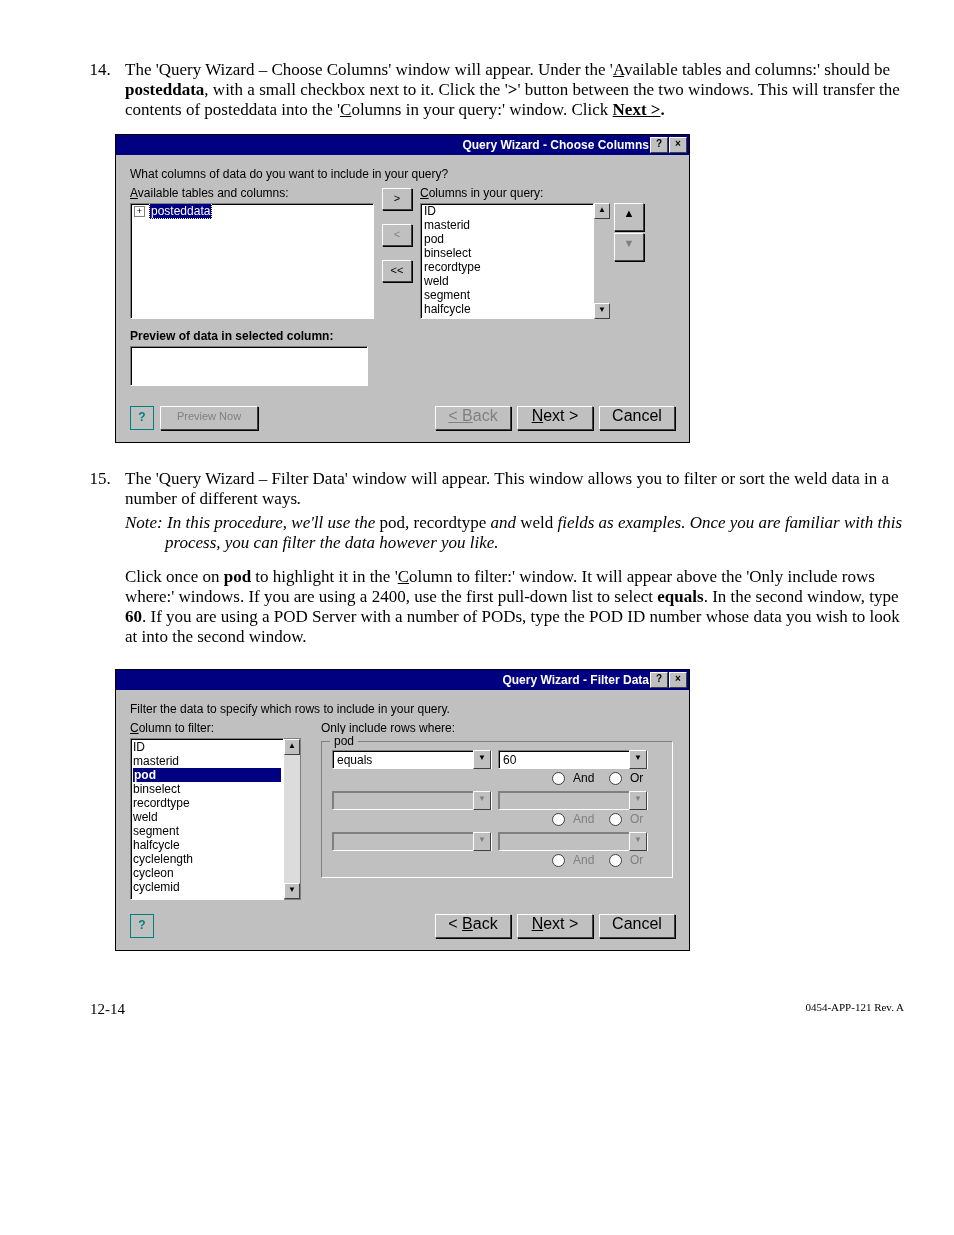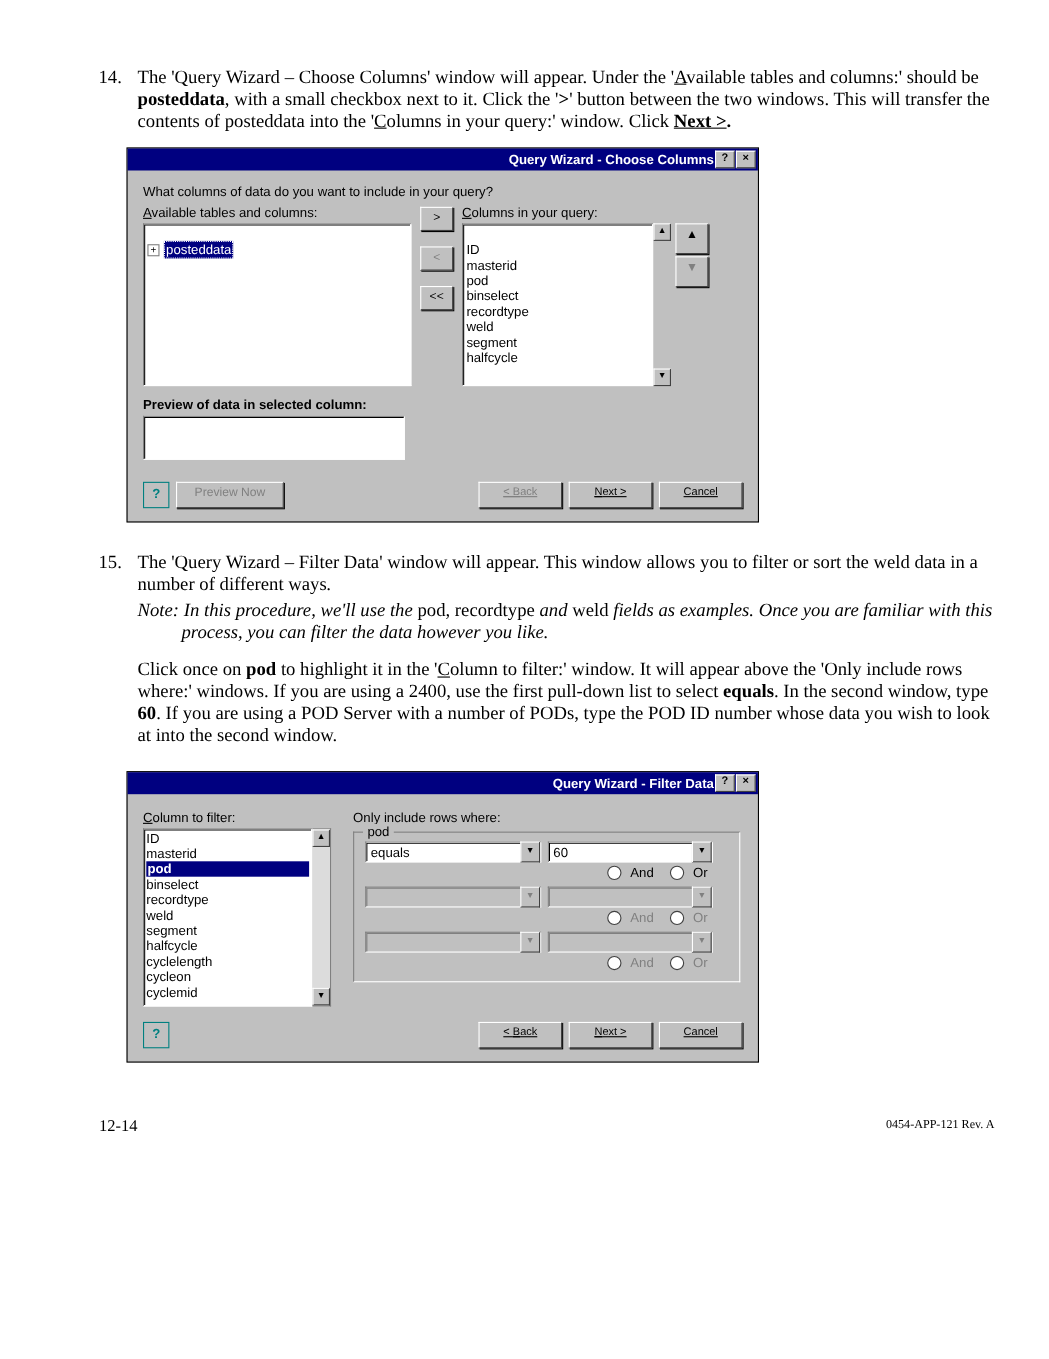--- a/index.html
+++ b/index.html
@@ -59,21 +59,21 @@
   }
   .dlg-body { padding: 10px 14px 12px 14px; }
   .field-label { margin: 2px 0 3px 0; }
   .columns-row { display: flex; gap: 8px; }
   .listbox {
     background: #fff;
     border: 1px solid #808080;
     border-right-color: #fff;
     border-bottom-color: #fff;
     box-shadow: inset 1px 1px 0 #000;
-    padding: 16px 3px;
+    padding: 0 3px;
     overflow: hidden;
   }
   .available-box { width: 236px; height: 114px; position: relative; }
   .tree-item { white-space: nowrap; }
   .tree-plus {
     display: inline-block; width: 9px; height: 9px;
     border: 1px solid #808080; font-size: 9px; line-height: 8px;
     text-align: center; margin-right: 4px; background: #fff;
     font-family: Arial, sans-serif; vertical-align: middle;
   }
@@ -116,21 +116,21 @@
     border: 1px solid #808080; border-right-color:#fff; border-bottom-color:#fff; box-shadow: inset 1px 1px 0 #000;}
   .dlg-footer { display:flex; align-items:center; gap:6px; margin-top: 20px; }
   .help-icon {
     width: 22px; height: 22px;
     border: 1px solid #008080;
     color: #008080; background: #c0c0c0;
     text-align:center; line-height:20px; font-weight:bold;
     font-family: Arial, sans-serif;
   }
   .wide-btn { width: 96px; height: 22px; font-size: 11px; }
-  .med-btn { width: 74px; height: 22px; font-size: 10px; text-decoration: underline; }
+  .med-btn { width: 74px; height: 22px; font-size: 16px; }
   .ul-letter { text-decoration: underline; }
 
   
   .filter-row { display: flex; gap: 20px; margin-top: 2px; }
   .filter-list { width: 148px; height: 158px; background:#fff;
     border: 1px solid #808080; border-right-color:#fff; border-bottom-color:#fff;
     box-shadow: inset 1px 1px 0 #000; padding: 1px 2px; font-size:12px; }
   .filter-list div { line-height: 14px; }
   .filter-selected { background:#000080; color:#fff; font-weight:bold; padding:0 1px; }
   .scroll-strip { width:16px; background: #dcdcdc; display:flex; flex-direction:column; justify-content:space-between;
@@ -252,20 +252,21 @@
     
     <div class="dialog" style="margin-top:22px;">
       <div class="titlebar">
         <span>Query Wizard - Filter Data</span>
         <div class="titlebar-buttons">
           <div class="tb-btn">?</div>
           <div class="tb-btn">×</div>
         </div>
       </div>
       <div class="dlg-body">
+        <div class="field-label">Filter the data to specify which rows to include in your query.</div>
         <div class="filter-row">
           <div>
             <div class="field-label"><span class="ul-letter">C</span><span>olumn to filter:</span></div>
             <div style="display:flex;">
               <div class="filter-list">
                 <div>ID</div>
                 <div>masterid</div>
                 <div class="filter-selected">pod</div>
                 <div>binselect</div>
                 <div>recordtype</div>

